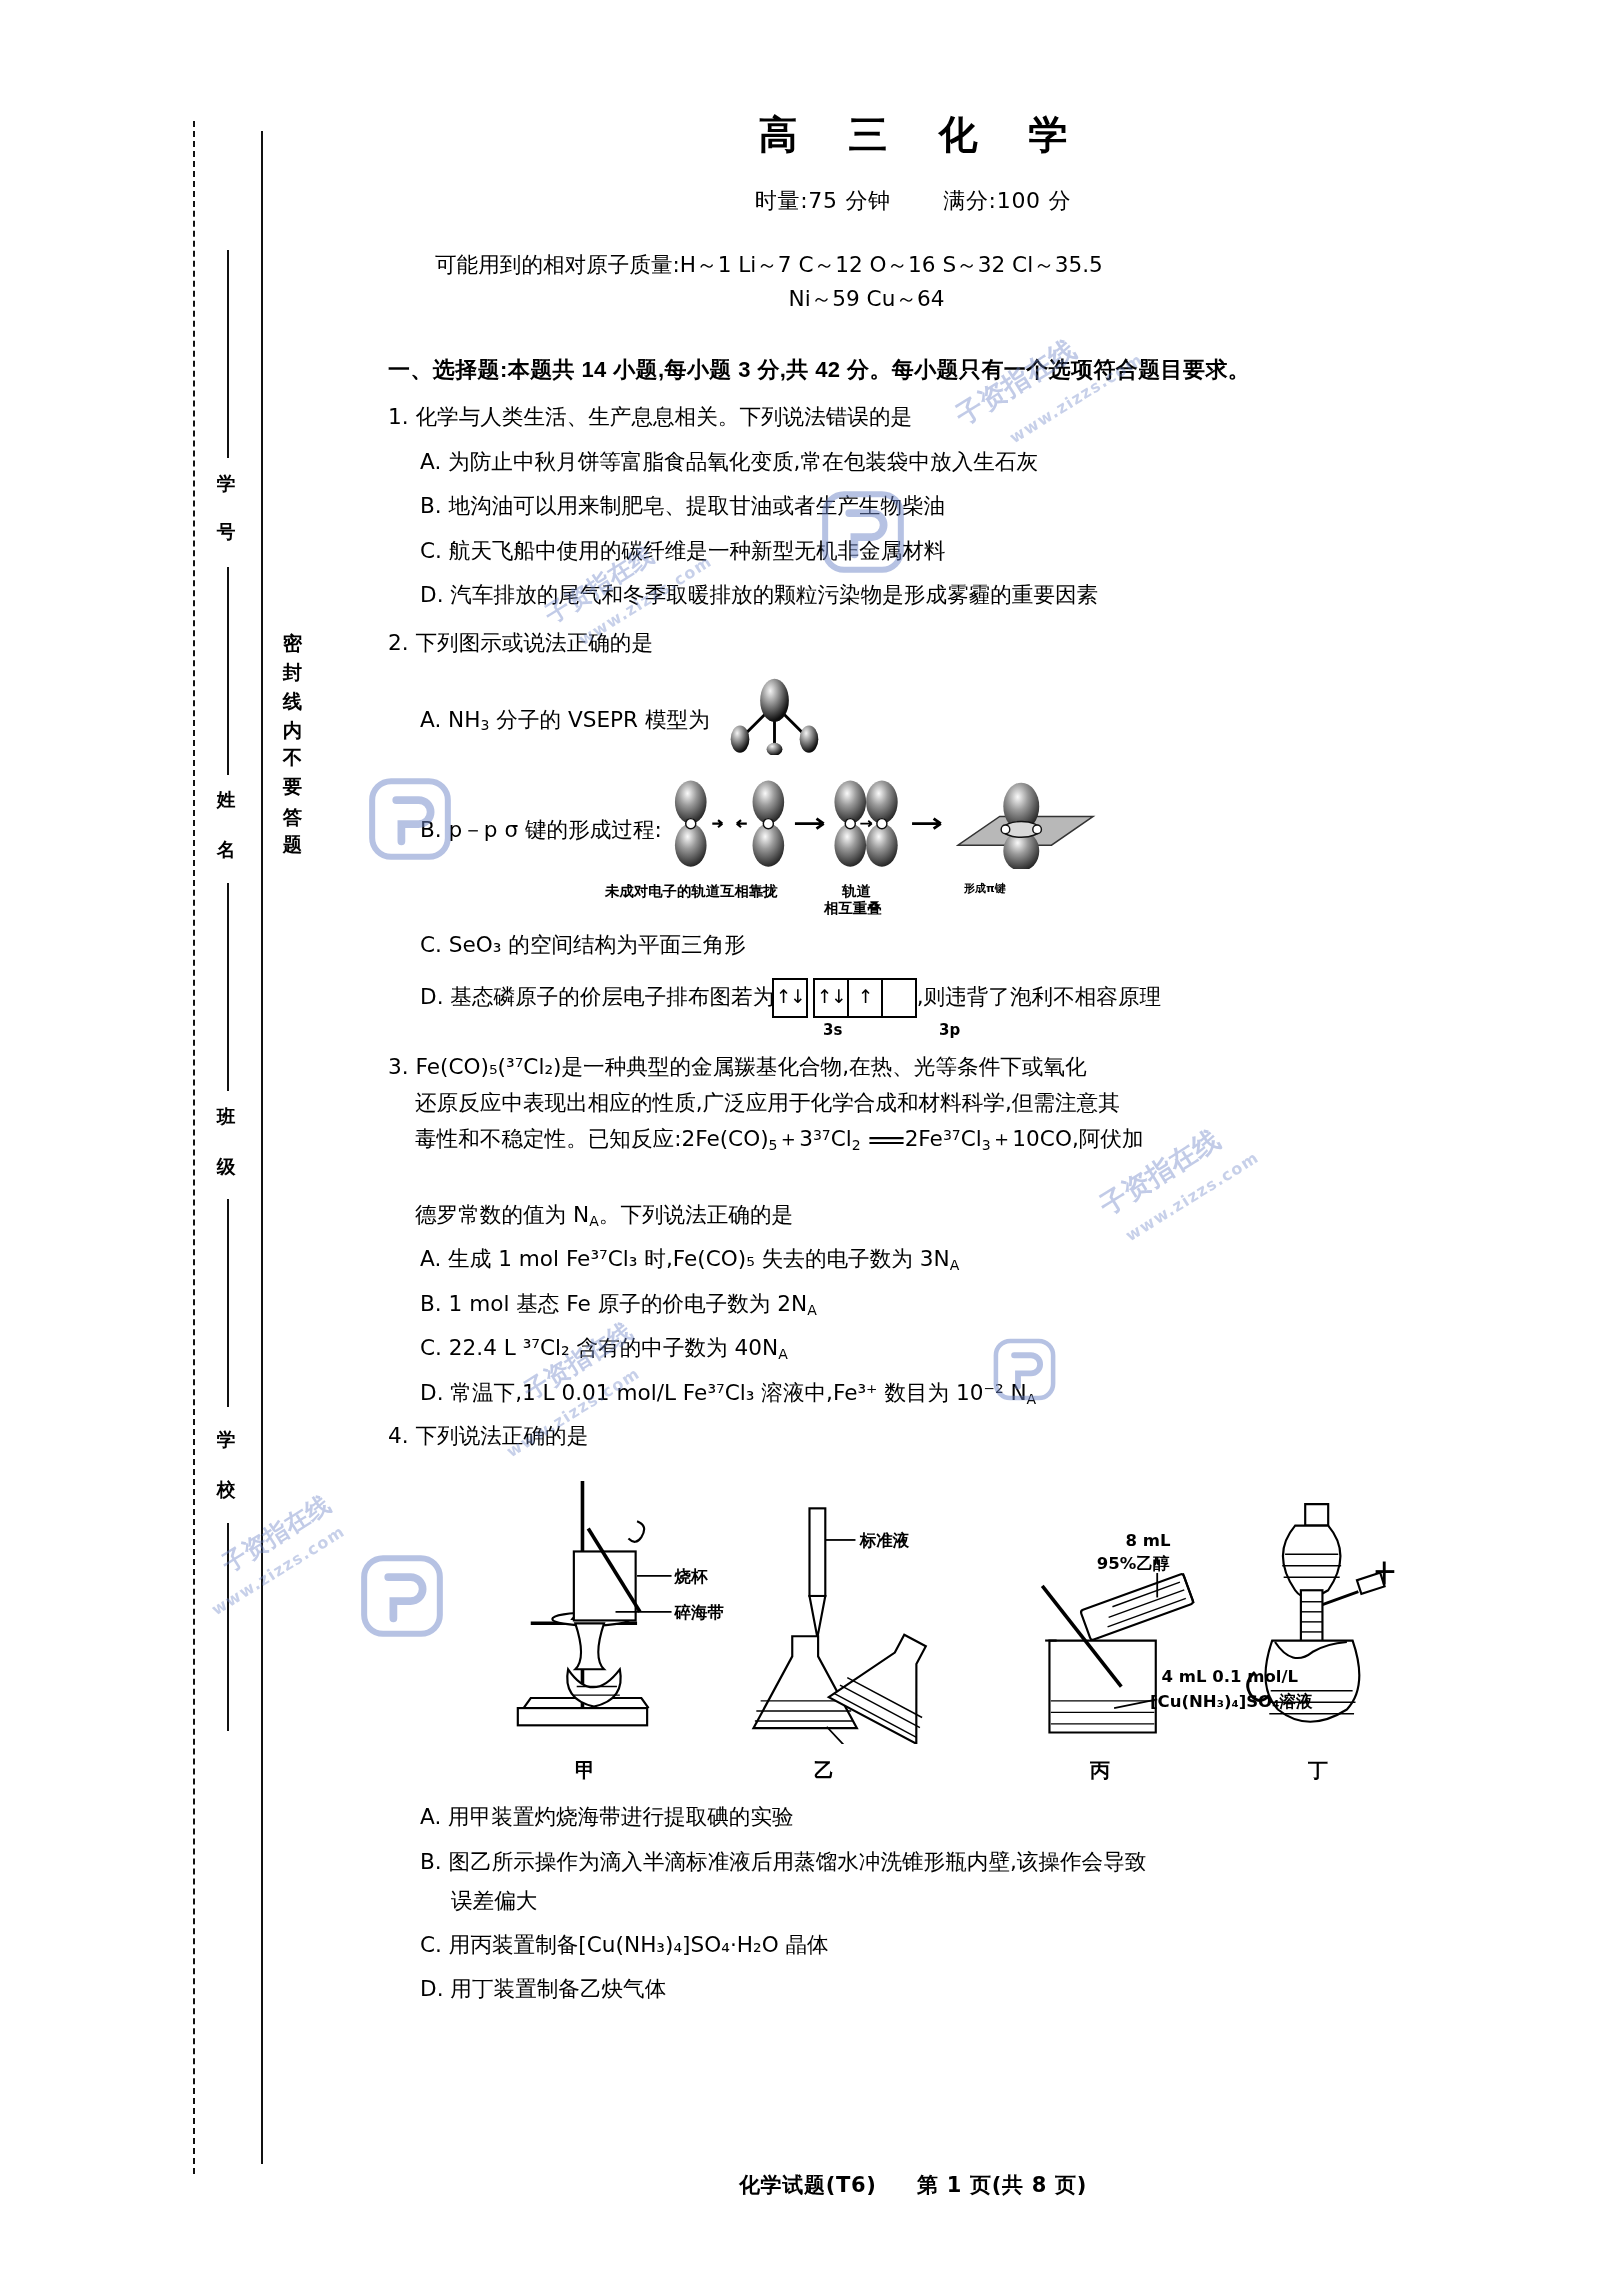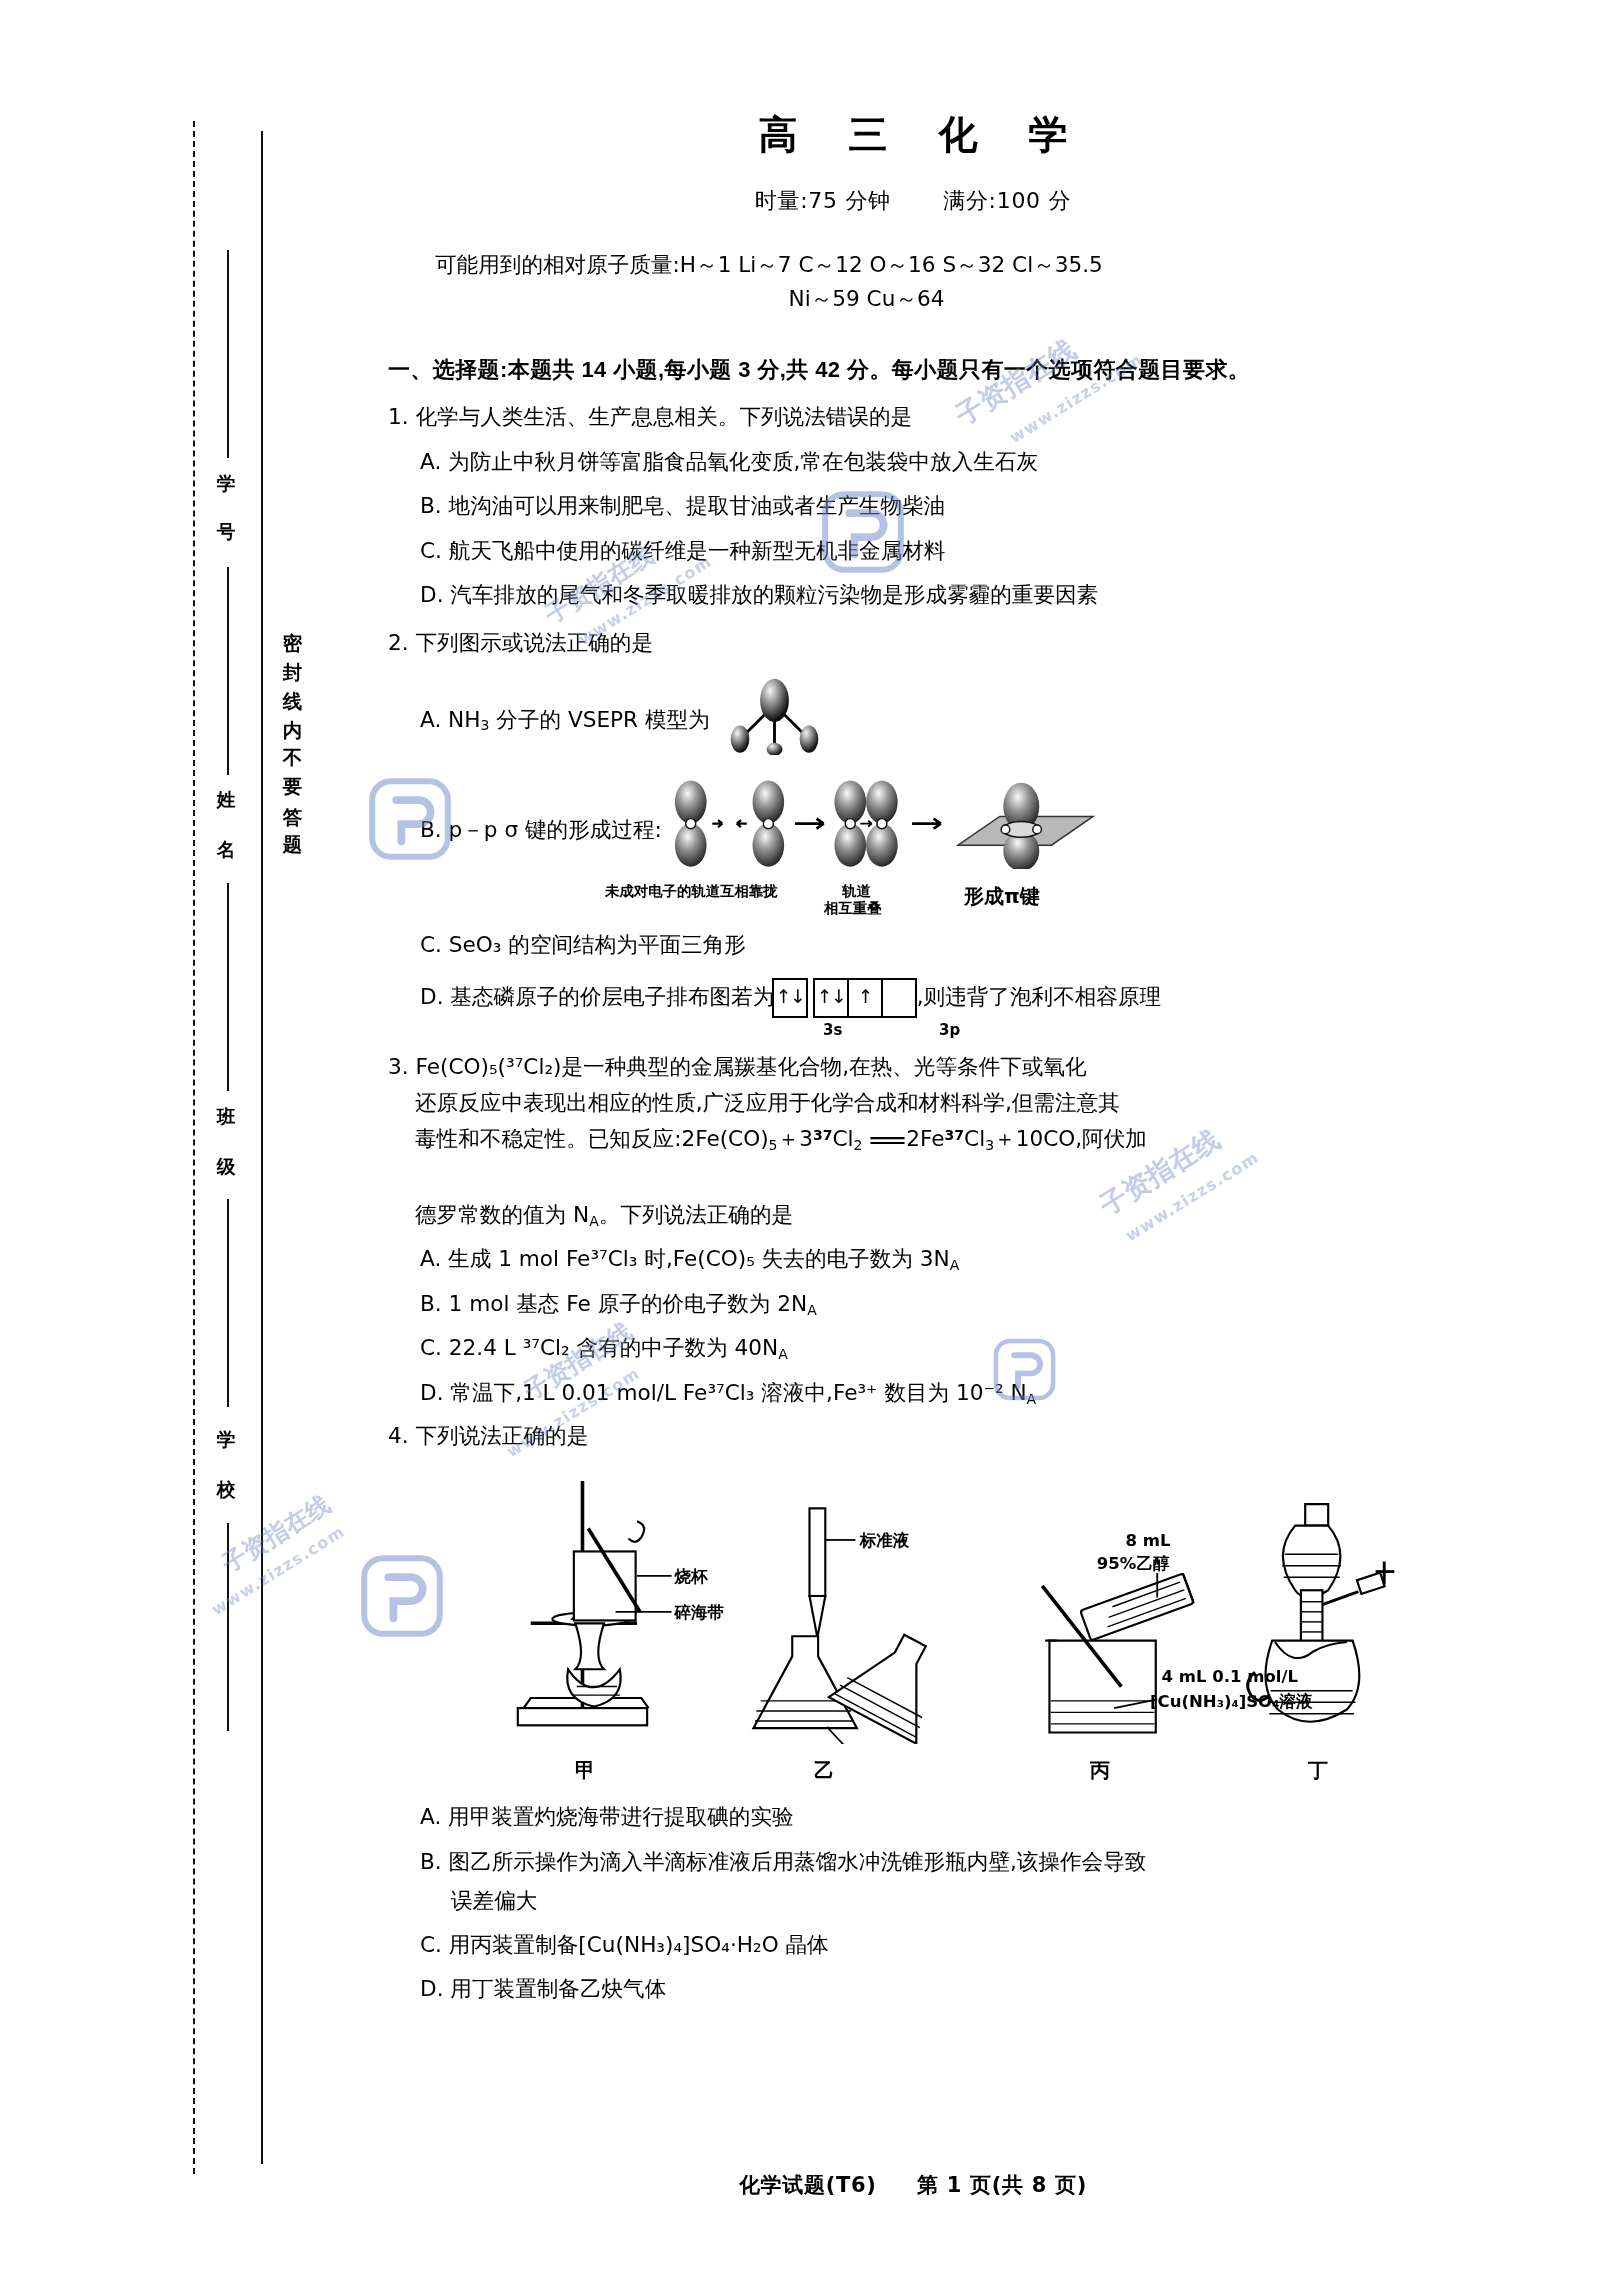--- a/index.html
+++ b/index.html
@@ -64,21 +64,21 @@
     font-family:Liberation Sans, sans-serif;
     letter-spacing:0.4px;
   }
 
   .q{margin-top:11.5px;font-size:21.6px;line-height:1.66;
      font-family:"DejaVu Sans","Liberation Sans",sans-serif;}
   .q .stem{text-indent:0;}
   .q .stem.hang{padding-left:27px;text-indent:-27px;}
   .opt{padding-left:32px;margin-top:8.6px;}
   sub{font-size:0.65em;vertical-align:-0.25em;}
-  sup{font-size:0.65em;vertical-align:0.45em;font-weight:bold;}
+  sup{font-size:0.65em;vertical-align:0.45em;}
 
   
   .inline-mid{display:inline-block;vertical-align:middle;}
   .vsepr{width:115px;height:79px;}
 
   
   .ebox{display:inline-flex;vertical-align:middle;}
   .ebox .grp{display:flex;}
   .cell{
     width:32px;height:36px;border:2.2px solid #000;margin-left:-2.2px;
@@ -238,21 +238,21 @@
               <ellipse cx="500" cy="70" rx="26" ry="11" fill="#d9d9d9" stroke="#111" stroke-width="2"></ellipse>
               <circle cx="478" cy="70" r="6" fill="#fff" stroke="#111" stroke-width="2"></circle>
               <circle cx="522" cy="70" r="6" fill="#fff" stroke="#111" stroke-width="2"></circle>
             </svg>
           </span>
         </div>
         <div style="position:relative;height:24.4px;margin-left:185px;width:503px;">
           <span style="position:absolute;left:0;top:0;font-size:14.4px;font-weight:700;font-family:'DejaVu Sans','Liberation Sans',sans-serif;">未成对电子的轨道互相靠拢</span>
           <span style="position:absolute;left:237px;top:0;font-size:14.4px;font-weight:700;font-family:'DejaVu Sans','Liberation Sans',sans-serif;">轨道</span>
           <span style="position:absolute;left:219px;top:16.5px;font-size:14.4px;font-weight:700;font-family:'DejaVu Sans','Liberation Sans',sans-serif;">相互重叠</span>
-          <span style="position:absolute;left:359px;top:0;font-size:20px;font-weight:700;font-family:'DejaVu Sans','Liberation Sans',sans-serif;">形成π键</span>
+          <span style="position:absolute;left:359px;top:0;font-size:11px;font-weight:700;font-family:'DejaVu Sans','Liberation Sans',sans-serif;">形成π键</span>
         </div>
       </div>
 
       <div class="opt" style="margin-top:23px;">C. SeO₃ 的空间结构为平面三角形</div>
 
       <div class="opt" style="margin-top:14.4px;">
         <span>D. 基态磷原子的价层电子排布图若为</span><span class="ebox">
             <span class="grp">
               <span class="cell">↑↓</span>
             </span>

